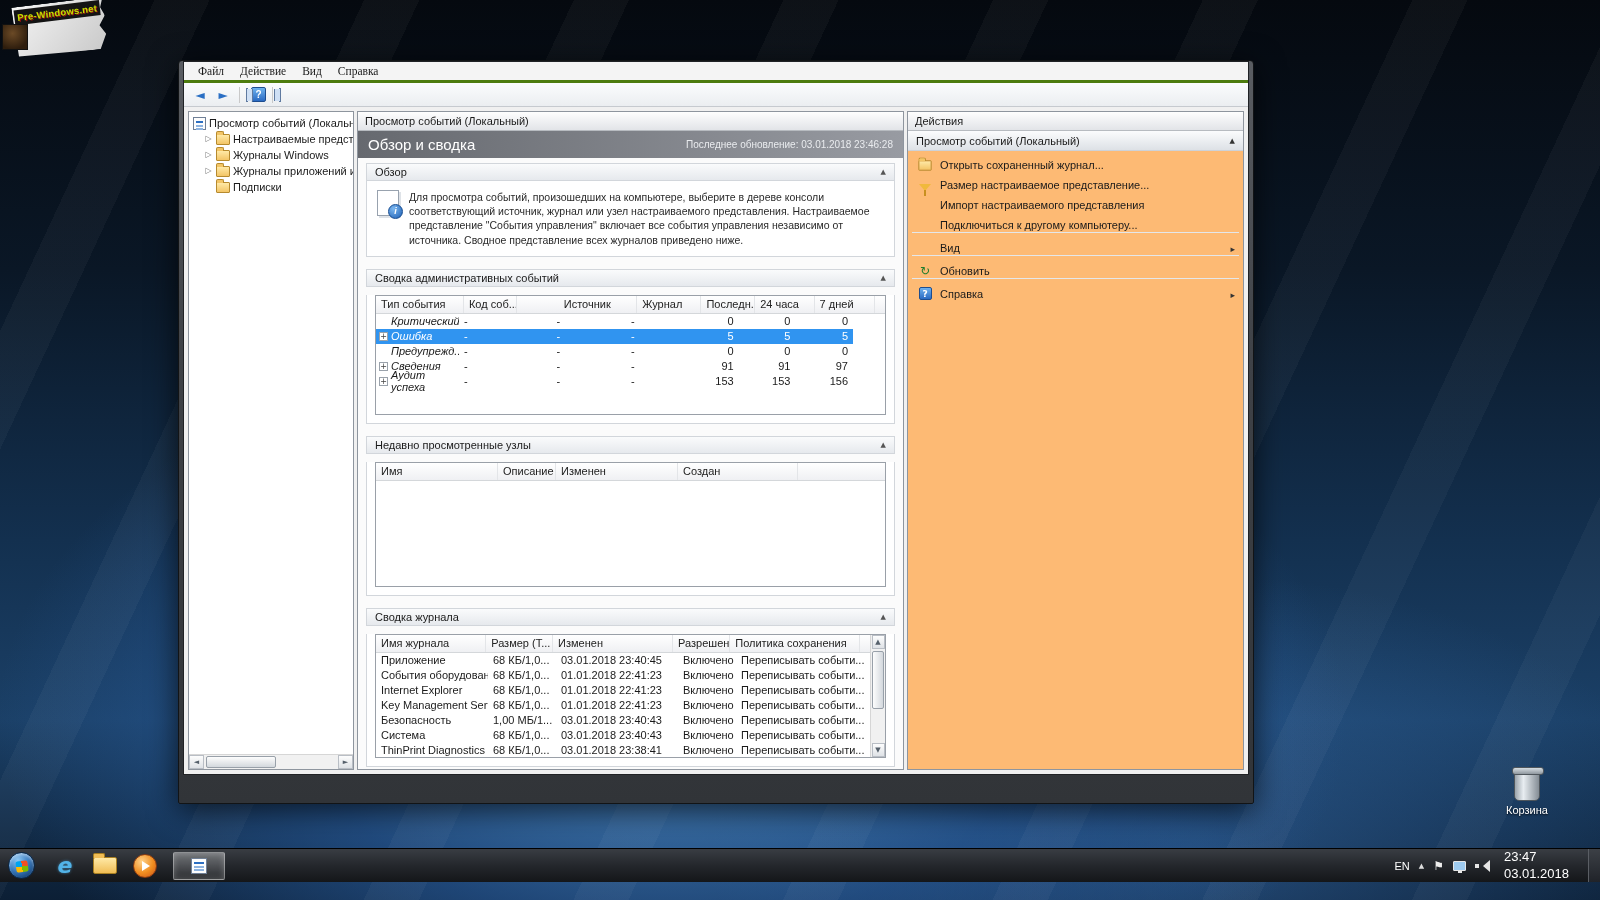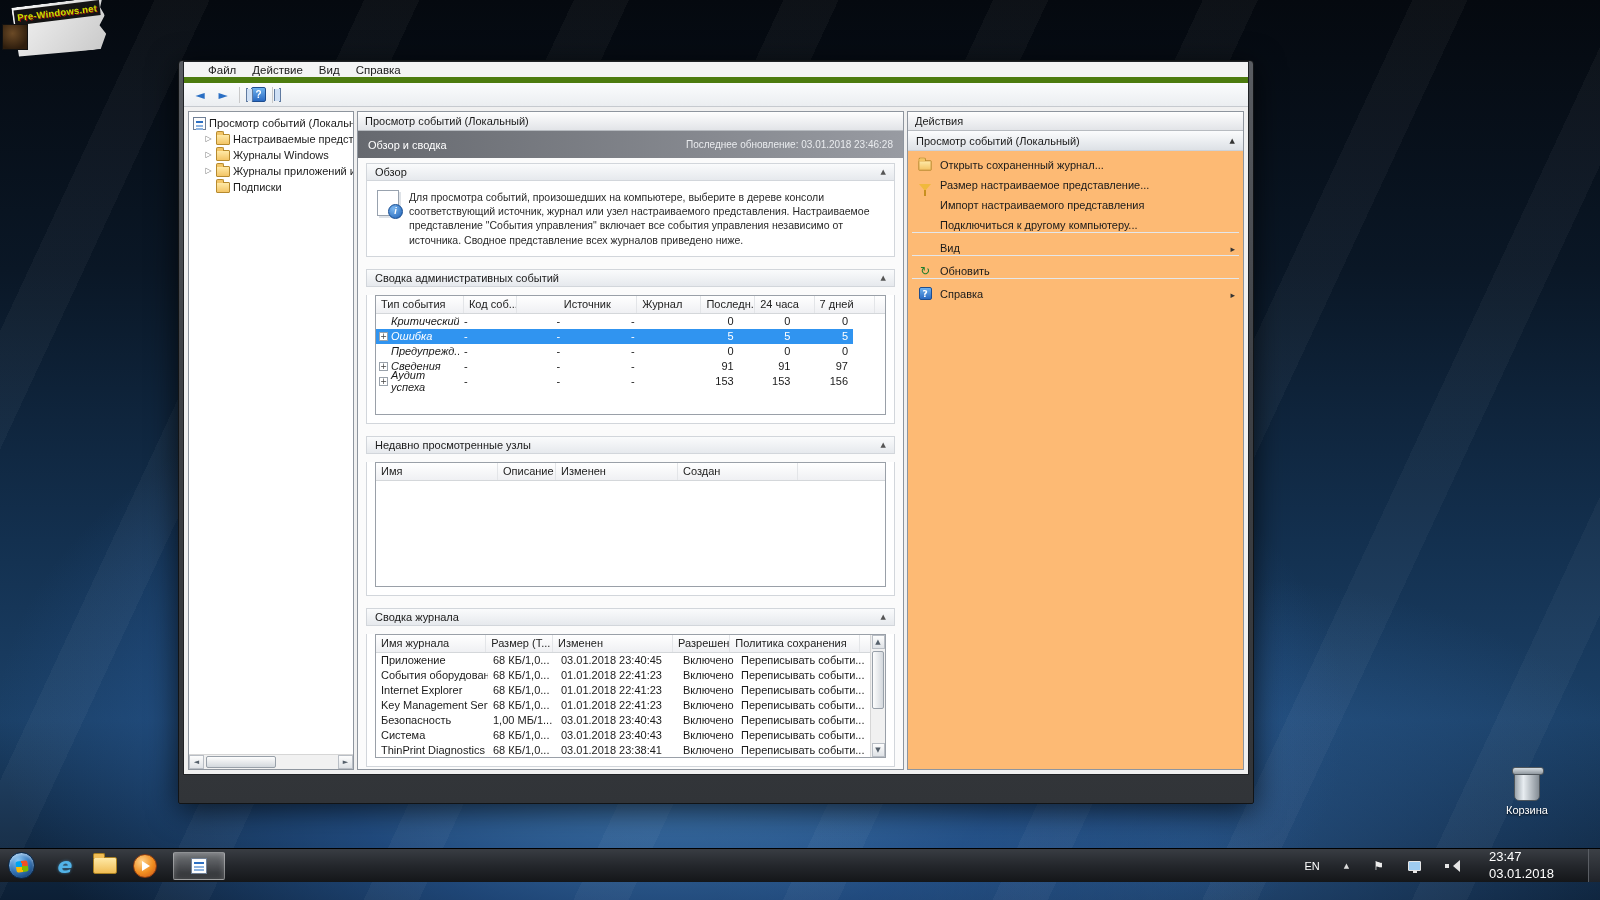--- a/index.html
+++ b/index.html
@@ -53,21 +53,21 @@
   .cap-btn { width:29px; height:18px; border:1px solid #17191b; display:flex; align-items:center; justify-content:center;
     background:linear-gradient(#a3a6ab 0%,#6d7075 45%,#54575b 50%,#6a6d72 100%); color:#fff; }
   .cap-btn.min { border-radius:3px 0 0 3px; }
   .cap-btn.max { border-left:none; }
   .cap-btn.close { width:44px; border-left:none; border-radius:0 3px 3px 0; font-size:13px; line-height:1;
     background:linear-gradient(#e9907a 0%,#cf5b40 45%,#a63a1e 50%,#bf4f33 100%); }
   .min-bar { width:9px; height:3px; background:#fff; margin-top:7px; }
   .max-box { width:9px; height:8px; border:1px solid #fff; border-top-width:2px; }
 
   .client { height:714px; background:#f0f0f0; border:1px solid #202225; display:flex; flex-direction:column; }
-  .menubar { height:21px; background:#f4f4f4; border-bottom:6px solid #4d7c0f; display:flex; align-items:center; padding-left:16px; font-size:11.5px; }
+  .menubar { height:21px; background:#f4f4f4; border-bottom:3px solid #4d7c0f; display:flex; align-items:center; padding-left:6px; font-size:11.5px;font-family:Liberation Serif, serif; }
   .menu-item { padding:2px 8px; }
   .toolbar { height:24px; background:linear-gradient(#fbfcfd,#ebeef1); border-bottom:1px solid #c6cacF; display:flex; align-items:center; gap:3px; padding:0 6px; }
   .nav-btn { width:20px; height:19px; display:flex; align-items:center; justify-content:center; color:#2a6fc4; font-size:12px; }
   .tb-sep { width:1px; height:16px; background:#c9c9c9; margin:0 3px; }
   .pane-icon { width:16px; height:13px; background:#fff; border:1px solid #5f7aa0; position:relative; }
   .pane-icon::before { content:""; position:absolute; left:0; top:0; bottom:0; width:5px; background:#cfe0f5; border-right:1px solid #5f7aa0; }
   .pane-icon.alt::before { left:auto; right:0; border-right:none; border-left:1px solid #5f7aa0; }
   .help-box { width:15px; height:15px; border-radius:2px; background:linear-gradient(#6fb2ee,#2a6ac2);
     color:#fff; font-weight:bold; font-size:10px; display:flex; align-items:center; justify-content:center; border:1px solid #1d4d8f; }
 
@@ -89,21 +89,21 @@
   .hthumb { width:70px; height:12px; margin-left:2px; border:1px solid #98a0a9; border-radius:2px;
     background:linear-gradient(#fdfdfd,#d3d8dd); }
   .htrack { flex:1; }
 
   
   .center { flex:1; min-width:0; display:flex; flex-direction:column; background:#fbfbfb; border:1px solid #8e959e; }
   .center-header { height:19px; flex:0 0 auto; background:linear-gradient(#fefefe,#e2e4e8); border-bottom:1px solid #b7bbc0;
     display:flex; align-items:center; padding:0 7px; }
   .banner { height:27px; flex:0 0 auto; background:linear-gradient(90deg,#66696f,#989ba2); color:#fff;
     display:flex; align-items:center; padding:0 10px; }
-  .banner-title { font-size:11px; }
+  .banner-title { font-size:15px; }
   .banner-upd { margin-left:auto; font-size:10px; color:#e9ebee; }
   .cscroll { flex:1; padding:5px 8px 0; overflow:hidden; }
 
   .section { margin-bottom:12px; }
   .sec-header { height:18px; border:1px solid #d2d6db; background:linear-gradient(#fafbfc,#e6e9ed);
     display:flex; align-items:center; padding:0 8px; }
   .sec-arrow { margin-left:auto; font-size:7px; color:#555; }
   .sec-body { border:1px solid #d2d6db; border-top:none; background:#fff; }
 
   .ov-body { display:flex; gap:10px; padding:9px 10px; font-size:10.5px; line-height:1.35; color:#2a2a2a; }
@@ -181,21 +181,21 @@
   .tb-folder::before { content:""; position:absolute; left:-1px; top:-5px; width:10px; height:4px;
     background:#f0bd55; border:1px solid #a87f22; border-bottom:none; border-radius:2px 2px 0 0; }
   .wmp { width:24px; height:24px; border-radius:50%; background:radial-gradient(circle at 35% 30%, #ffd28a, #ef8c1f 55%, #c9511a);
     border:1px solid #8a3a10; display:flex; align-items:center; justify-content:center; }
   .wmp-play { width:0; height:0; border-top:5px solid transparent; border-bottom:5px solid transparent; border-left:8px solid #fff; margin-left:2px; }
   .task-btn { width:52px; height:28px; margin-left:8px; border-radius:2px; display:flex; align-items:center; justify-content:center;
     background:linear-gradient(rgba(255,255,255,.30),rgba(255,255,255,.08)); border:1px solid rgba(255,255,255,.4);
     box-shadow:inset 0 0 6px rgba(255,255,255,.25); }
   .task-btn .mmc-icon { width:16px; height:16px; }
 
-  .tray { margin-left:auto; display:flex; align-items:center; gap:24px; height:100%; }
+  .tray { margin-left:auto; display:flex; align-items:center; gap:9px; height:100%; }
   .tray-txt { font-size:11px; }
   .tray-up { font-size:7px; color:#ddd; }
   .flag { font-size:12px; color:#eee; }
   .net { width:13px; height:10px; border:1px solid #e6e6e6; border-radius:1px; background:#9ecbf0; position:relative; }
   .net::after { content:""; position:absolute; left:4px; bottom:-3px; width:4px; height:2px; background:#e6e6e6; }
   .vol { position:relative; width:14px; height:12px; }
   .vol::before { content:""; position:absolute; left:0; top:4px; width:4px; height:4px; background:#e6e6e6; }
   .vol::after { content:""; position:absolute; left:2px; top:0; border:6px solid transparent; border-right:7px solid #e6e6e6; }
   .clock { text-align:left; line-height:1.3; font-size:13px; padding:0 6px; }
   .show-desktop { width:12px; height:100%; margin-left:4px; border-left:1px solid #5a5e64;

